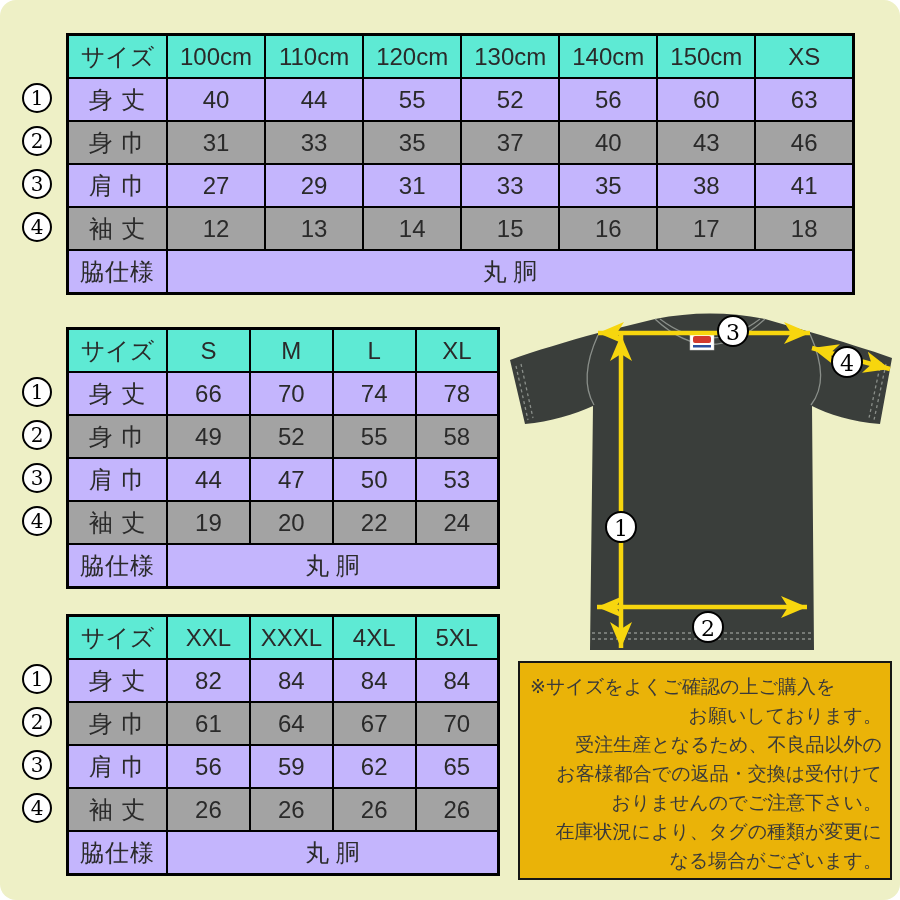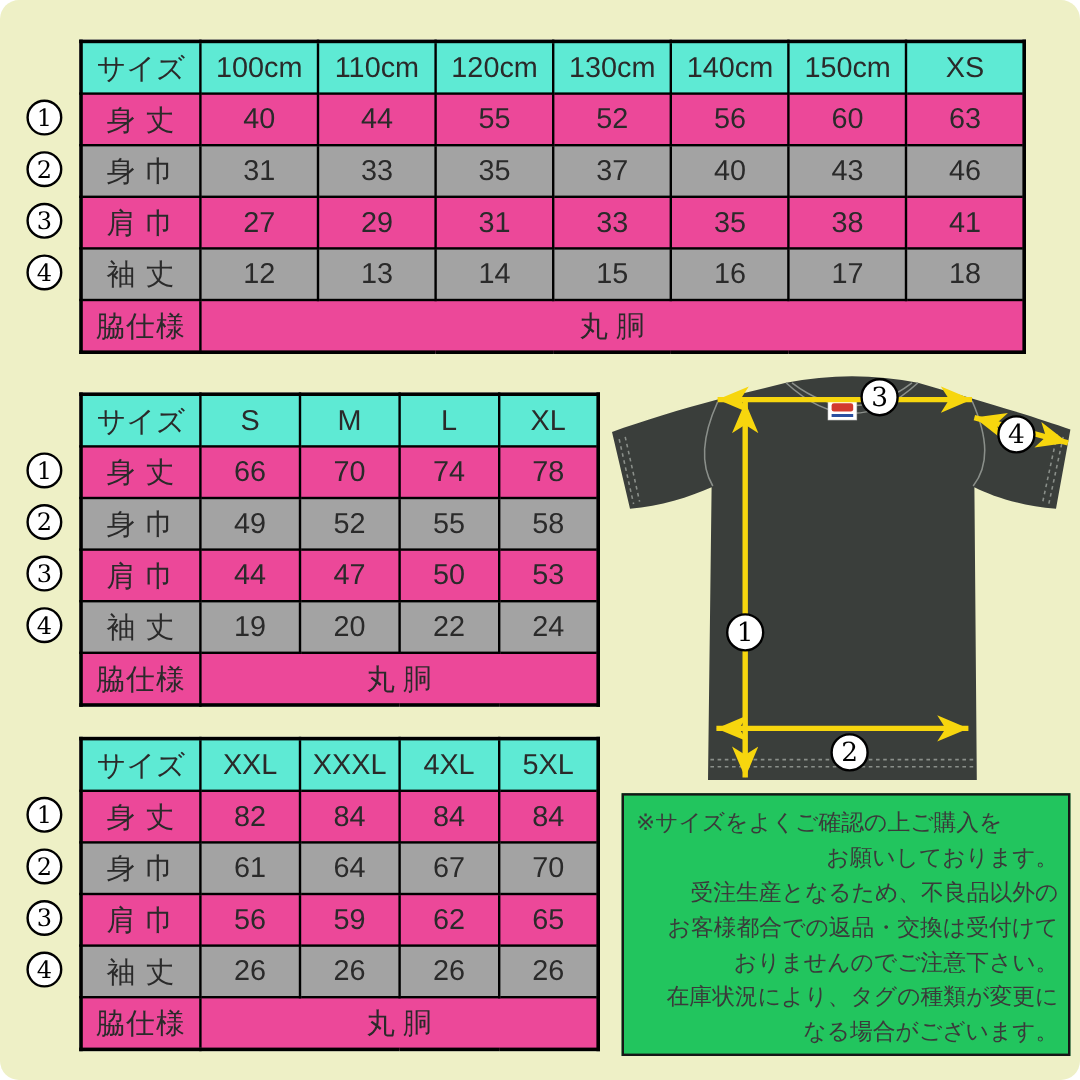--- a/index.html
+++ b/index.html
@@ -19,32 +19,32 @@
   }
   .tw1 table.sizetable{width:789px;}
   .tw2 table.sizetable,.tw3 table.sizetable{width:434px;}
   table.sizetable th,table.sizetable td{
     border:2px solid #000;height:41px;padding:0;
     text-align:center;vertical-align:middle;
     font-size:24px;font-weight:normal;color:#2a2a2a;
   }
   table.sizetable tr.hdr th{background:#5eead4;}
   table.sizetable tr.gray td{background:#a3a3a3;}
-  table.sizetable tr.white td{background:#ec4899;}
+  table.sizetable tr.white td{background:#c4b5fd;}
   td.rowlabel{letter-spacing:1px;}
   .cnum{
     position:absolute;left:-44px;width:30px;height:30px;
     background:#fff;border:2px solid #000;border-radius:50%;
     box-sizing:border-box;
     font-family:"DejaVu Serif","Liberation Serif",serif;
     font-size:20px;line-height:26px;text-align:center;color:#000;
   }
   .notice{
     position:absolute;left:518px;top:661px;width:374px;height:219px;
-    background:#22c55e;border:2px solid #161616;box-sizing:border-box;
+    background:#eab308;border:2px solid #161616;box-sizing:border-box;
     padding:9px 8px 0 10px;
     font-size:19px;line-height:29px;color:#3a3a3a;
     letter-spacing:0px;
   }
   .notice .nline{white-space:nowrap;}
   .notice .nline.indent{padding-left:19px;text-align:right;}
   .diagram{position:absolute;left:500px;top:296px;width:400px;height:364px;}
   .cnum, .notice, table.sizetable{box-sizing:border-box;}
 </style>
 </head>

